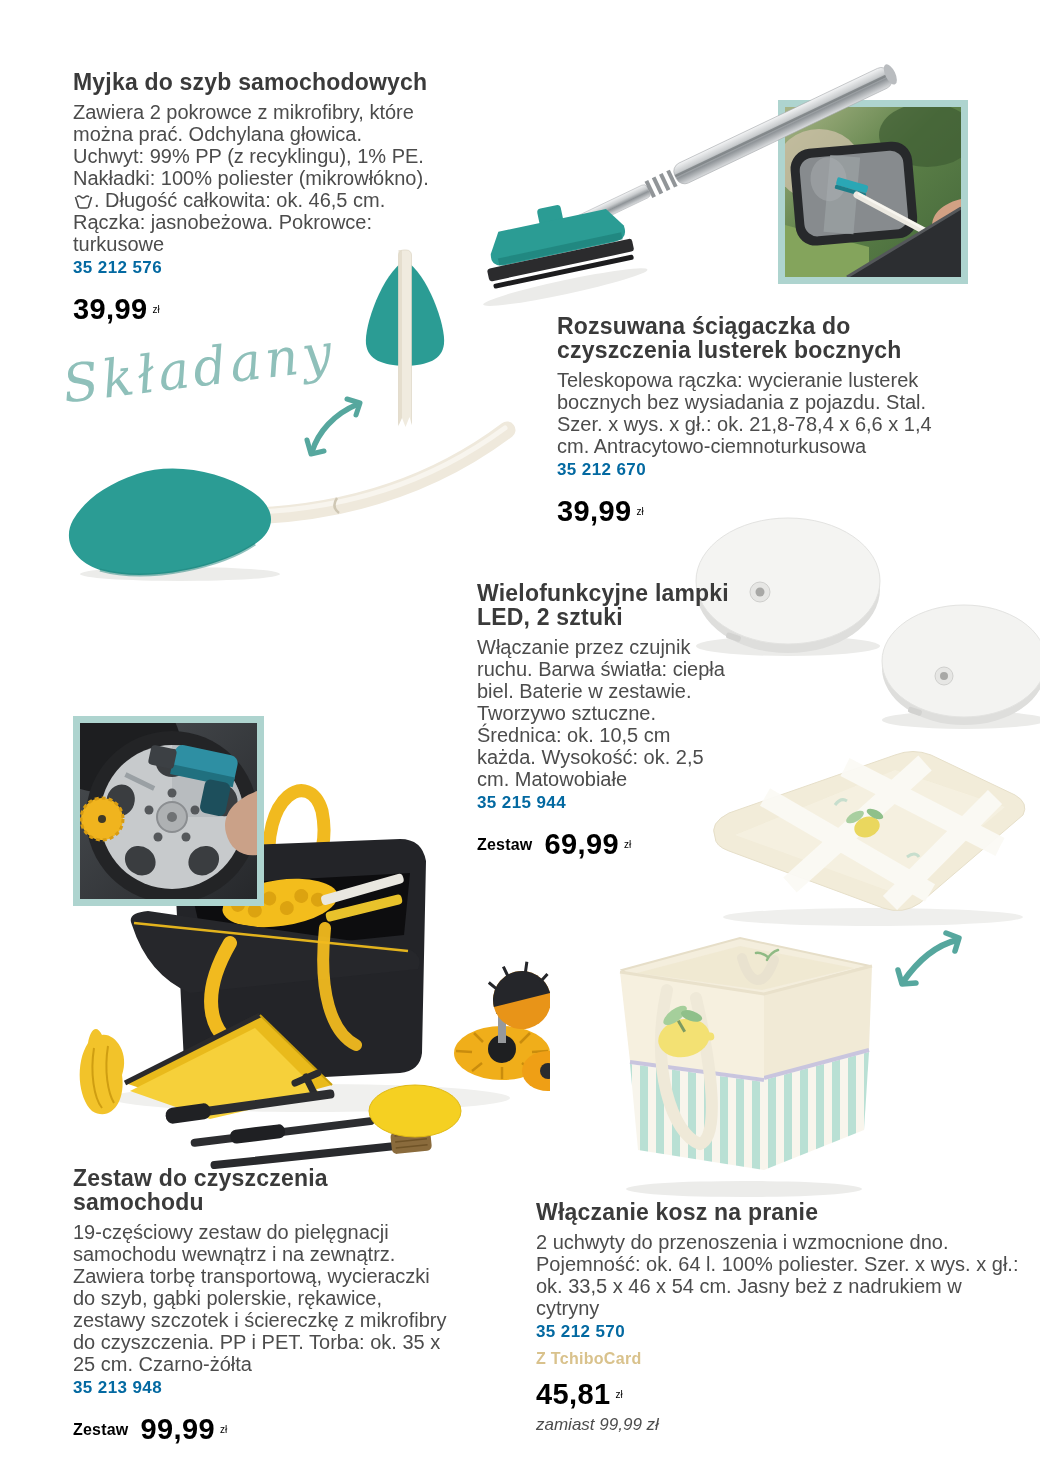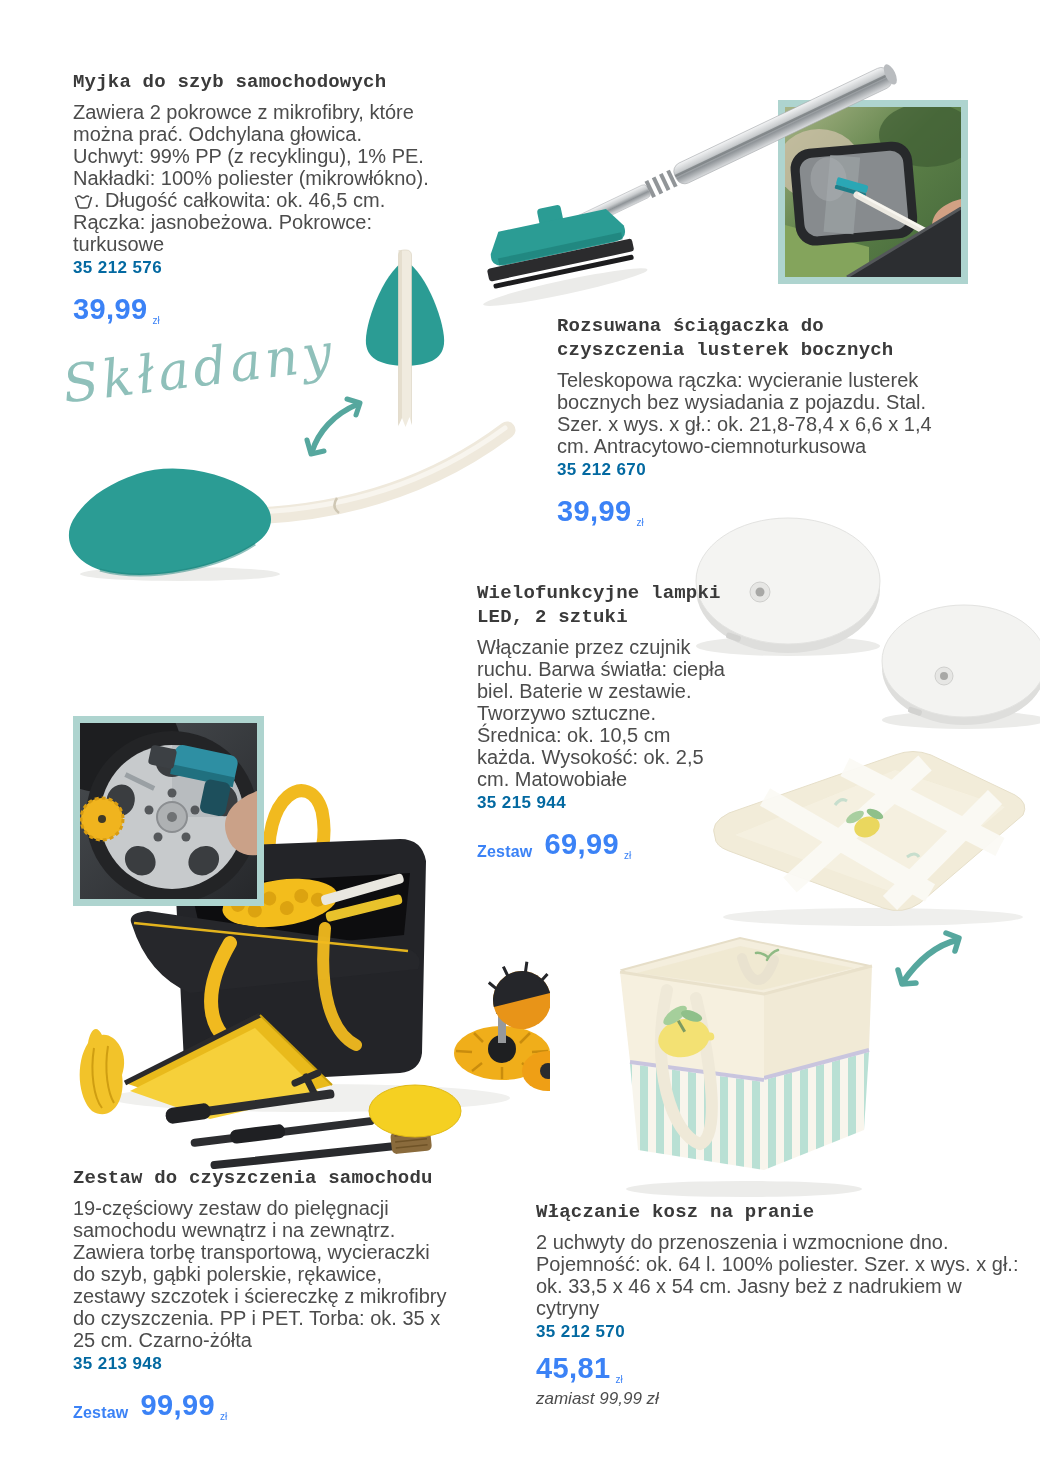--- a/index.html
+++ b/index.html
@@ -1,23 +1,23 @@
 <!DOCTYPE html>
 <html><head>
 <meta charset="utf-8">
 <style>
   html,body{margin:0;padding:0;background:#ffffff;}
   .page{position:relative;width:1040px;height:1463px;background:#ffffff;overflow:hidden;
         font-family:"Liberation Sans",sans-serif;color:#4a4a4a;}
   .abs{position:absolute;}
   .tb{position:absolute;}
-  .tb h3{margin:0 0 7px 0;font-size:19px;line-height:24px;font-weight:bold;color:#3a3a3a;letter-spacing:.2px;font-family:Liberation Mono, monospace;}
+  .tb h3{margin:0 0 7px 0;font-size:23px;line-height:24px;font-weight:bold;color:#3a3a3a;letter-spacing:.2px;}
   .tb p{margin:0;font-size:20px;line-height:22px;color:#4c4c4c;}
   .art{margin-top:3px;font-size:17px;font-weight:bold;color:#0369a1;letter-spacing:.4px;}
-  .price-row{margin-top:15px;color:#3b82f6;display:flex;align-items:flex-end;}
+  .price-row{margin-top:15px;color:#000000;display:flex;align-items:center;}
   .price-prefix{font-size:16px;font-weight:bold;margin-right:12px;letter-spacing:.2px;}
   .price-num{font-size:29px;font-weight:bold;letter-spacing:.4px;}
   .price-cur{font-size:10px;font-weight:normal;margin-left:5px;}
   .tchibocard{margin-top:8px;font-size:16px;font-weight:bold;color:#d9c28c;letter-spacing:.3px;}
   .old-price{margin-top:4px;font-size:17px;color:#4c4c4c;font-style:italic;}
   .script-label{position:absolute;font-family:"DejaVu Serif",serif;font-style:italic;
       font-size:52px;color:#8fc0ba;transform:rotate(-7deg);letter-spacing:4px;white-space:nowrap;}
   .inset{position:absolute;border:7px solid #aed4cf;box-sizing:border-box;background:#fff;}
   .wash-icon{display:inline-block;vertical-align:-2px;margin:0 1px;}
 </style>
@@ -337,20 +337,21 @@
       <span class="price-prefix">Zestaw</span>
       <span class="price-num">99,99</span>
       <span class="price-cur">zł</span>
     </div>
   </div>
 
   <div class="tb" style="left:536px;top:1200px;width:485px;">
     <h3>Włączanie kosz na pranie</h3>
     <p>2 uchwyty do przenoszenia i wzmocnione dno. Pojemność: ok. 64 l. 100% poliester. Szer. x wys. x gł.: ok. 33,5 x 46 x 54 cm. Jasny beż z nadrukiem w cytryny</p>
     <div class="art">35 212 570</div>
+    <div class="tchibocard">Z TchiboCard</div>
     <div class="price-row" style="margin-top:10px;">
       <span class="price-num">45,81</span>
       <span class="price-cur">zł</span>
     </div>
     <div class="old-price">zamiast 99,99 zł</div>
   </div>
 
 </div>
 
 </body></html>

